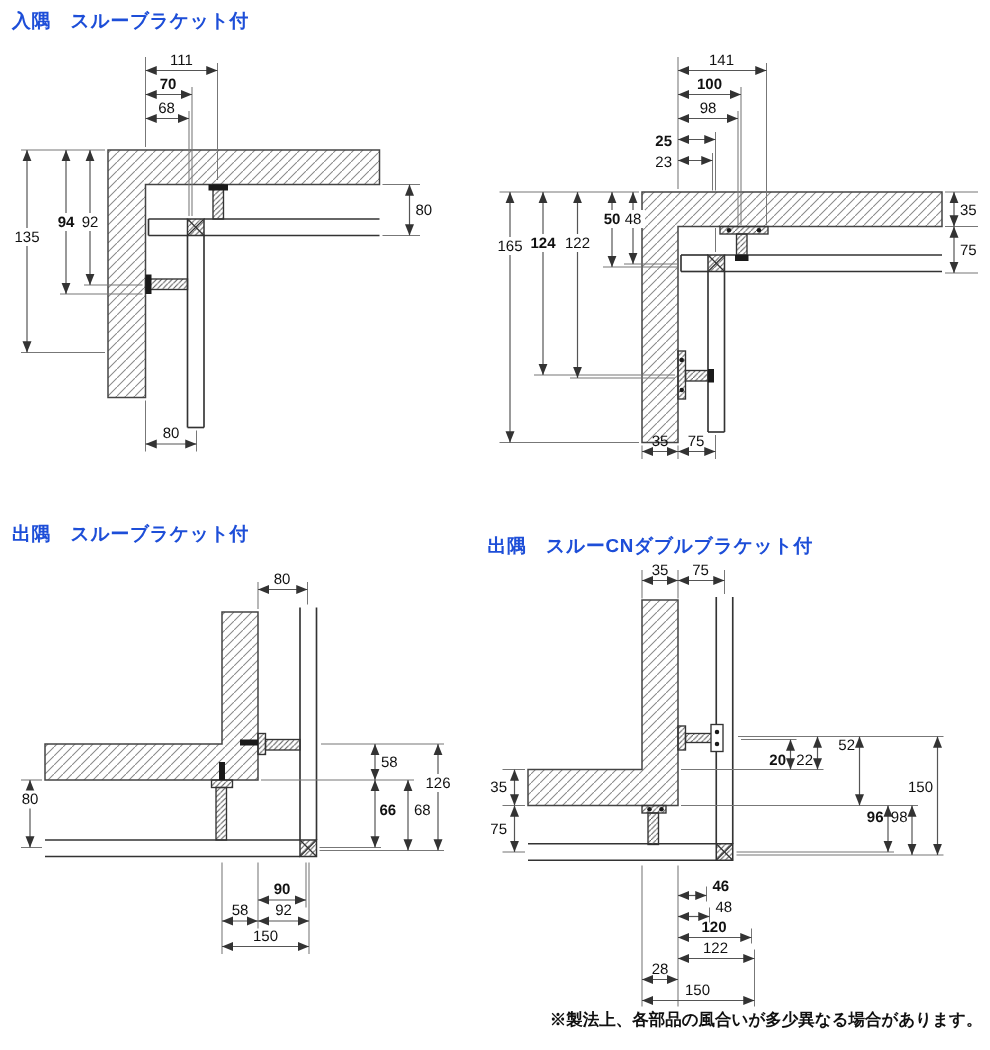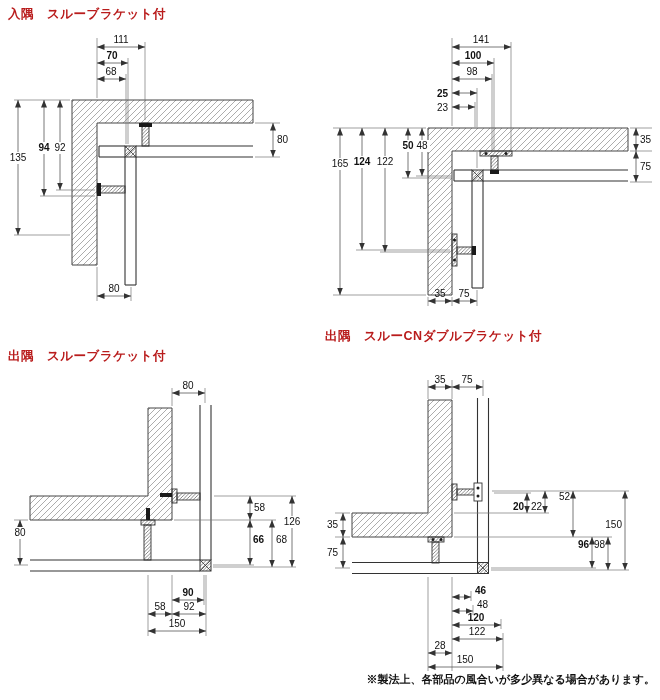--- a/index.html
+++ b/index.html
@@ -1,18 +1,18 @@
 <!DOCTYPE html>
 <html><head>
 <meta charset="utf-8">
 <style>
   html,body{margin:0;padding:0;background:#fff;}
   #page{position:relative;width:660px;height:700px;background:#fff;overflow:hidden;
         font-family:"Liberation Sans",sans-serif;}
-  .ttl{position:absolute;color:#b91c1c;font:700 12.5px "Liberation Sans",sans-serif;
+  .ttl{position:absolute;color:#1d4ed8;font:700 12.5px "Liberation Sans",sans-serif;
        letter-spacing:.5px;white-space:nowrap;}
   .fn{position:absolute;right:5px;top:672px;font:700 11px "Liberation Sans",sans-serif;
       color:#111;text-align:left;white-space:nowrap;}
   svg.panel{position:absolute;overflow:visible;}
   .w{fill:url(#hatch);stroke:#444;stroke-width:1;}
   .r{stroke:#333;stroke-width:1.1;fill:none;}
   .jt{fill:url(#hatch2);stroke:#333;stroke-width:1;}
   .jx{stroke:#333;stroke-width:.8;}
   .bk{fill:url(#hatch2);stroke:#333;stroke-width:.9;}
   .cl{fill:#fff;stroke:#333;stroke-width:.9;}
@@ -37,21 +37,21 @@
         <line x1="0" y1="3.5" x2="3.5" y2="0" stroke="#555" stroke-width="0.7"></line>
       </pattern>
       <marker id="arr" markerUnits="userSpaceOnUse" markerWidth="8" markerHeight="10" viewBox="0 0 8 10" refX="7.5" refY="5" orient="auto-start-reverse">
         <path d="M0,2 L7.5,5 L0,8 Z" fill="#333"></path>
       </marker>
     </defs>
   </svg>
 
   <div class="ttl" style="left:8px;top:6px">入隅　スルーブラケット付</div>
   <div class="ttl" style="left:8px;top:348px">出隅　スルーブラケット付</div>
-  <div class="ttl" style="left:325px;top:328px">出隅　スルーCNダブルブラケット付</div>
+  <div class="ttl" style="left:325px;top:356px">出隅　スルーCNダブルブラケット付</div>
 
   <svg class="panel" style="left:0;top:25px" width="320" height="315" viewBox="0 25 320 315">
     <g>
       <path class="w" d="M72,100 H253 V123 H97 V265 H72 Z"></path>
     </g>
     <g>
       <line class="r" x1="99" y1="146" x2="125" y2="146"></line>
         <line class="r" x1="136" y1="146" x2="253" y2="146"></line>
       <line class="r" x1="99" y1="157" x2="125" y2="157"></line>
         <line class="r" x1="136" y1="157" x2="253" y2="157"></line>

